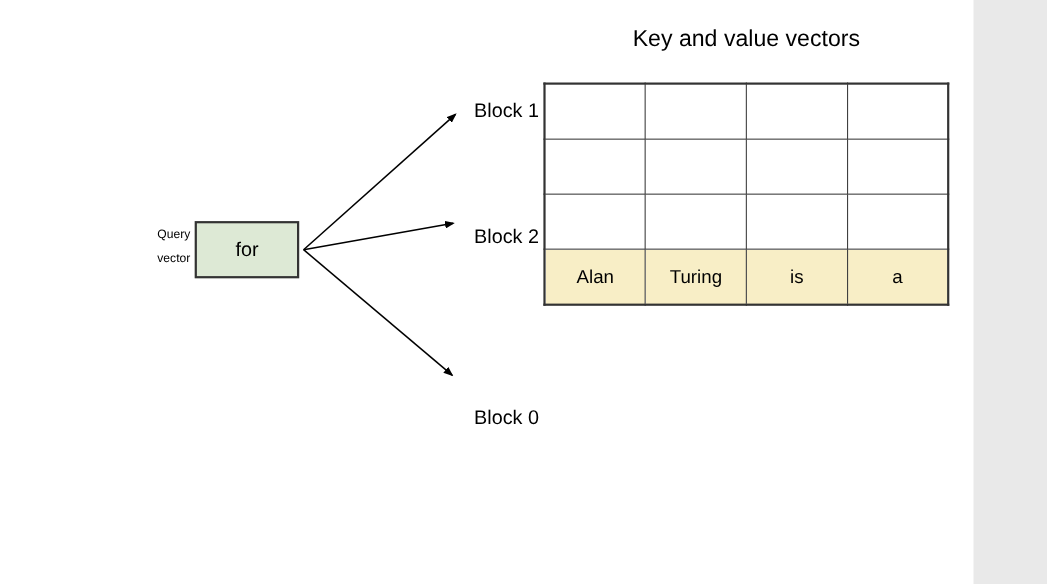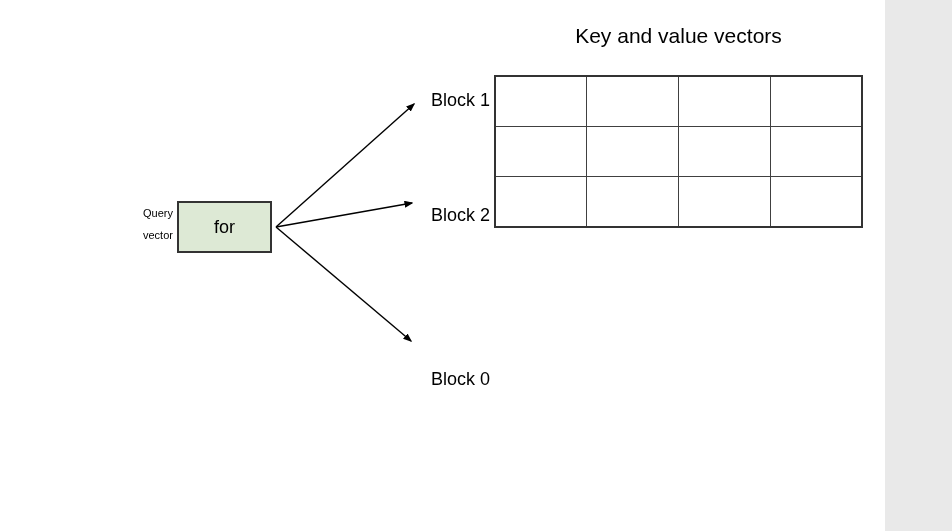--- a/index.html
+++ b/index.html
@@ -126,16 +126,22 @@
         <td></td>
         <td></td>
         <td></td>
       </tr>
       <tr>
         <td></td>
         <td></td>
         <td></td>
         <td></td>
       </tr>
+      <tr>
+        <td class="highlight">Alan</td>
+        <td class="highlight">Turing</td>
+        <td class="highlight">is</td>
+        <td class="highlight">a</td>
+      </tr>
     </tbody>
   </table>
 
 </div>
 
 </body></html>

